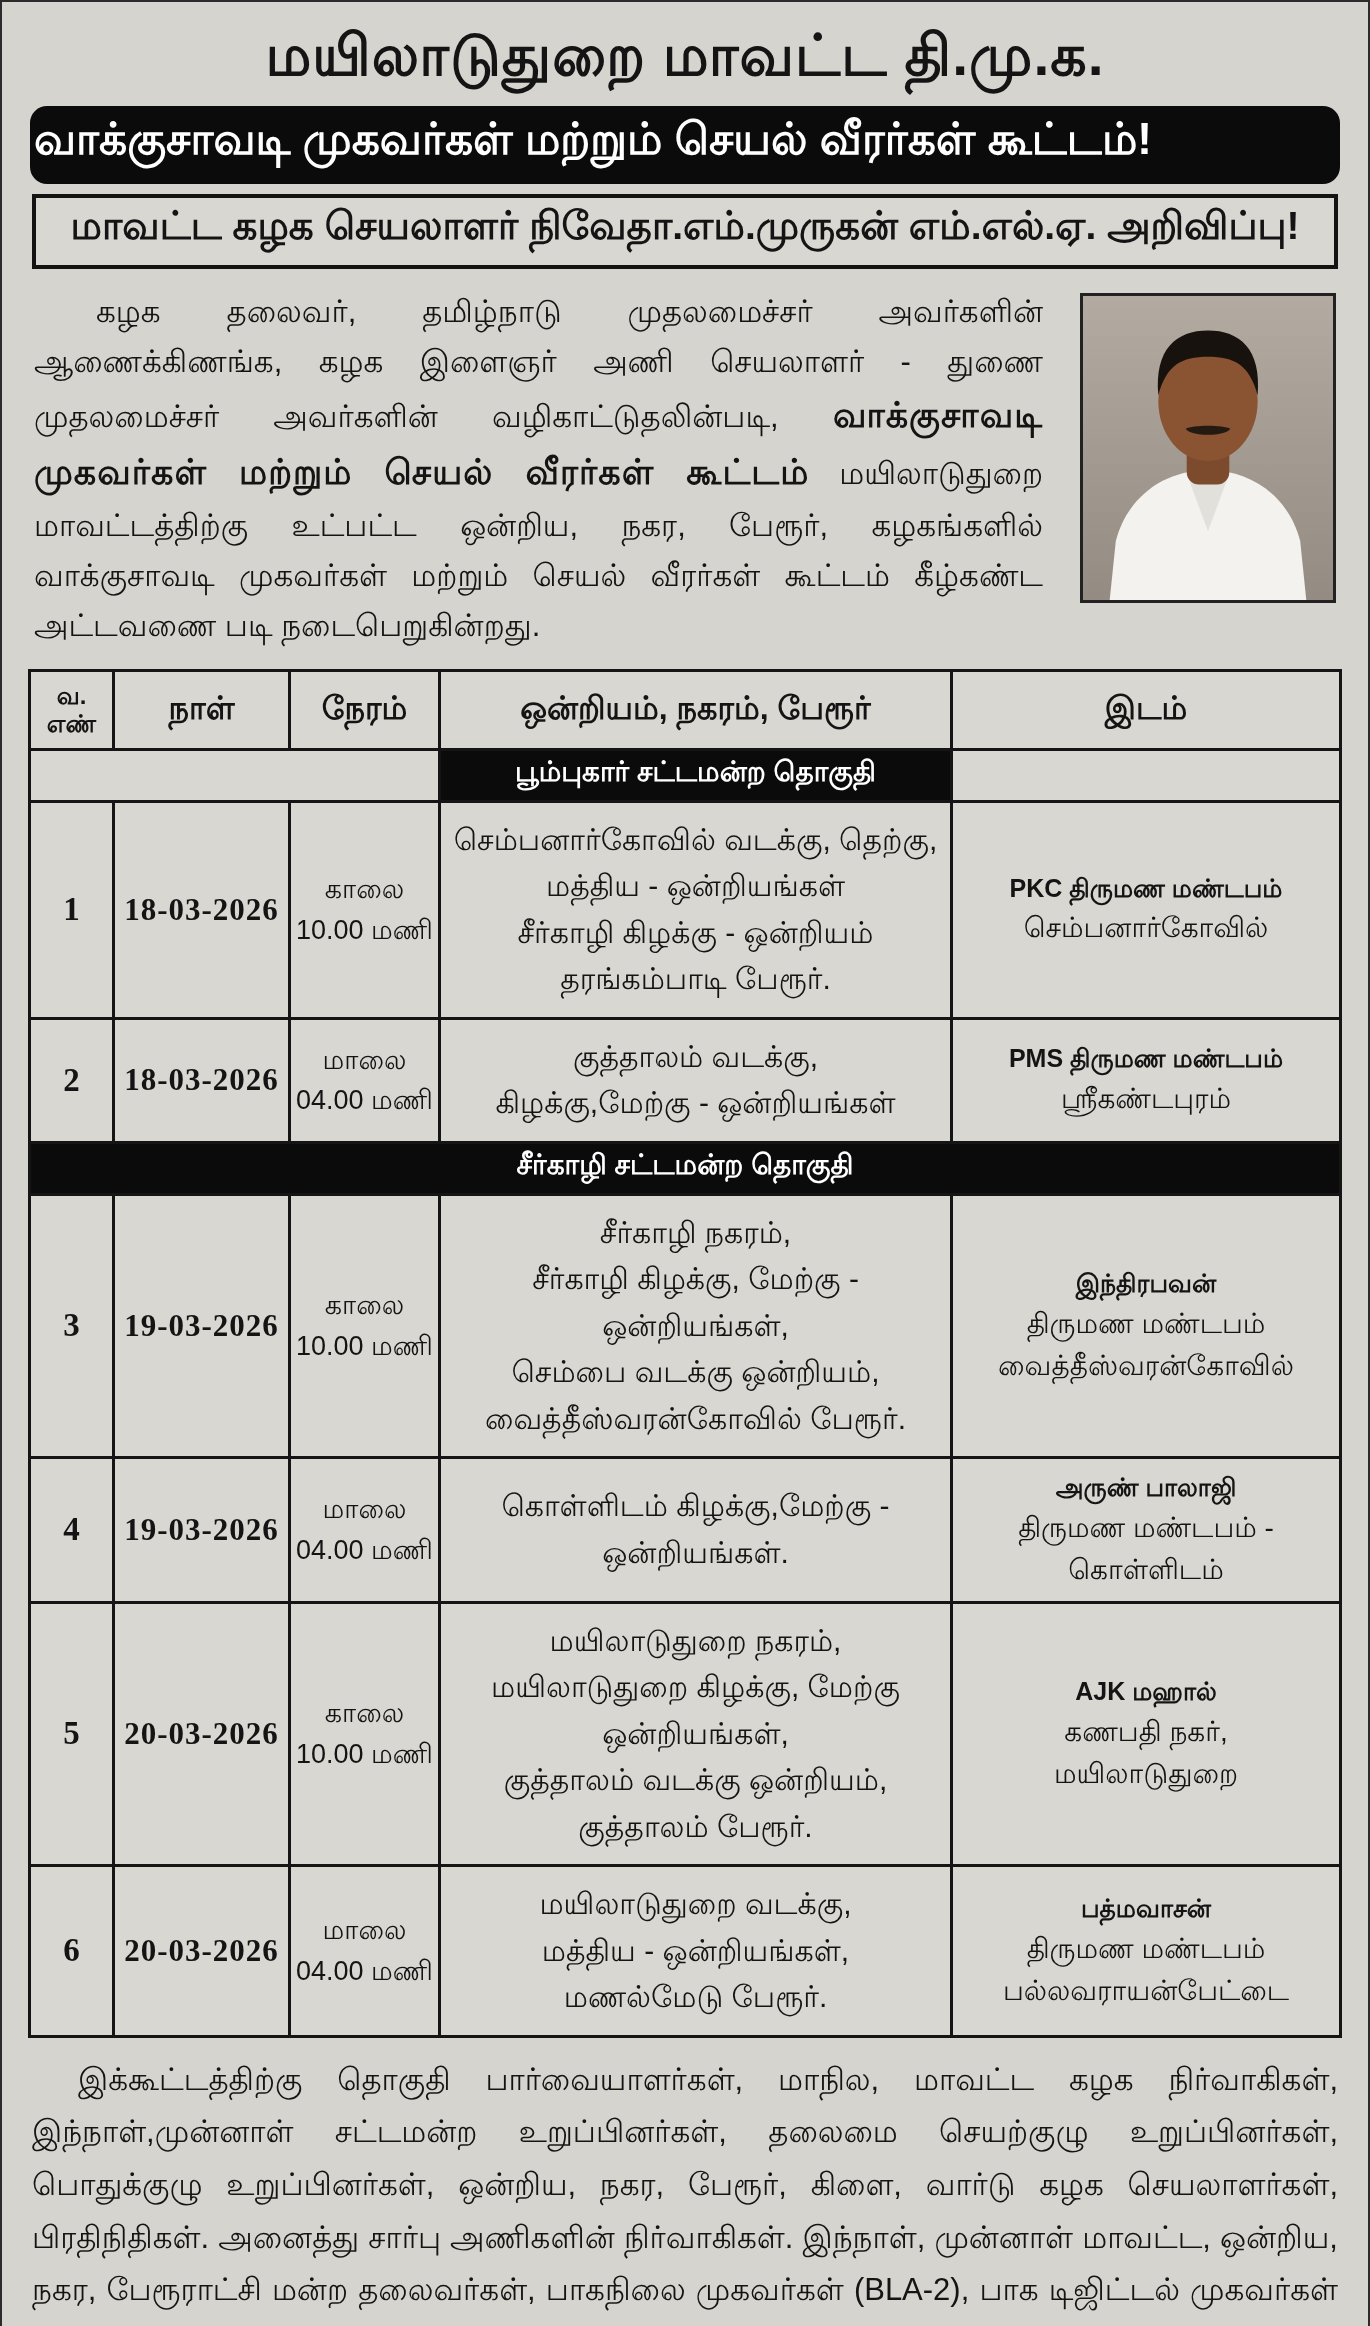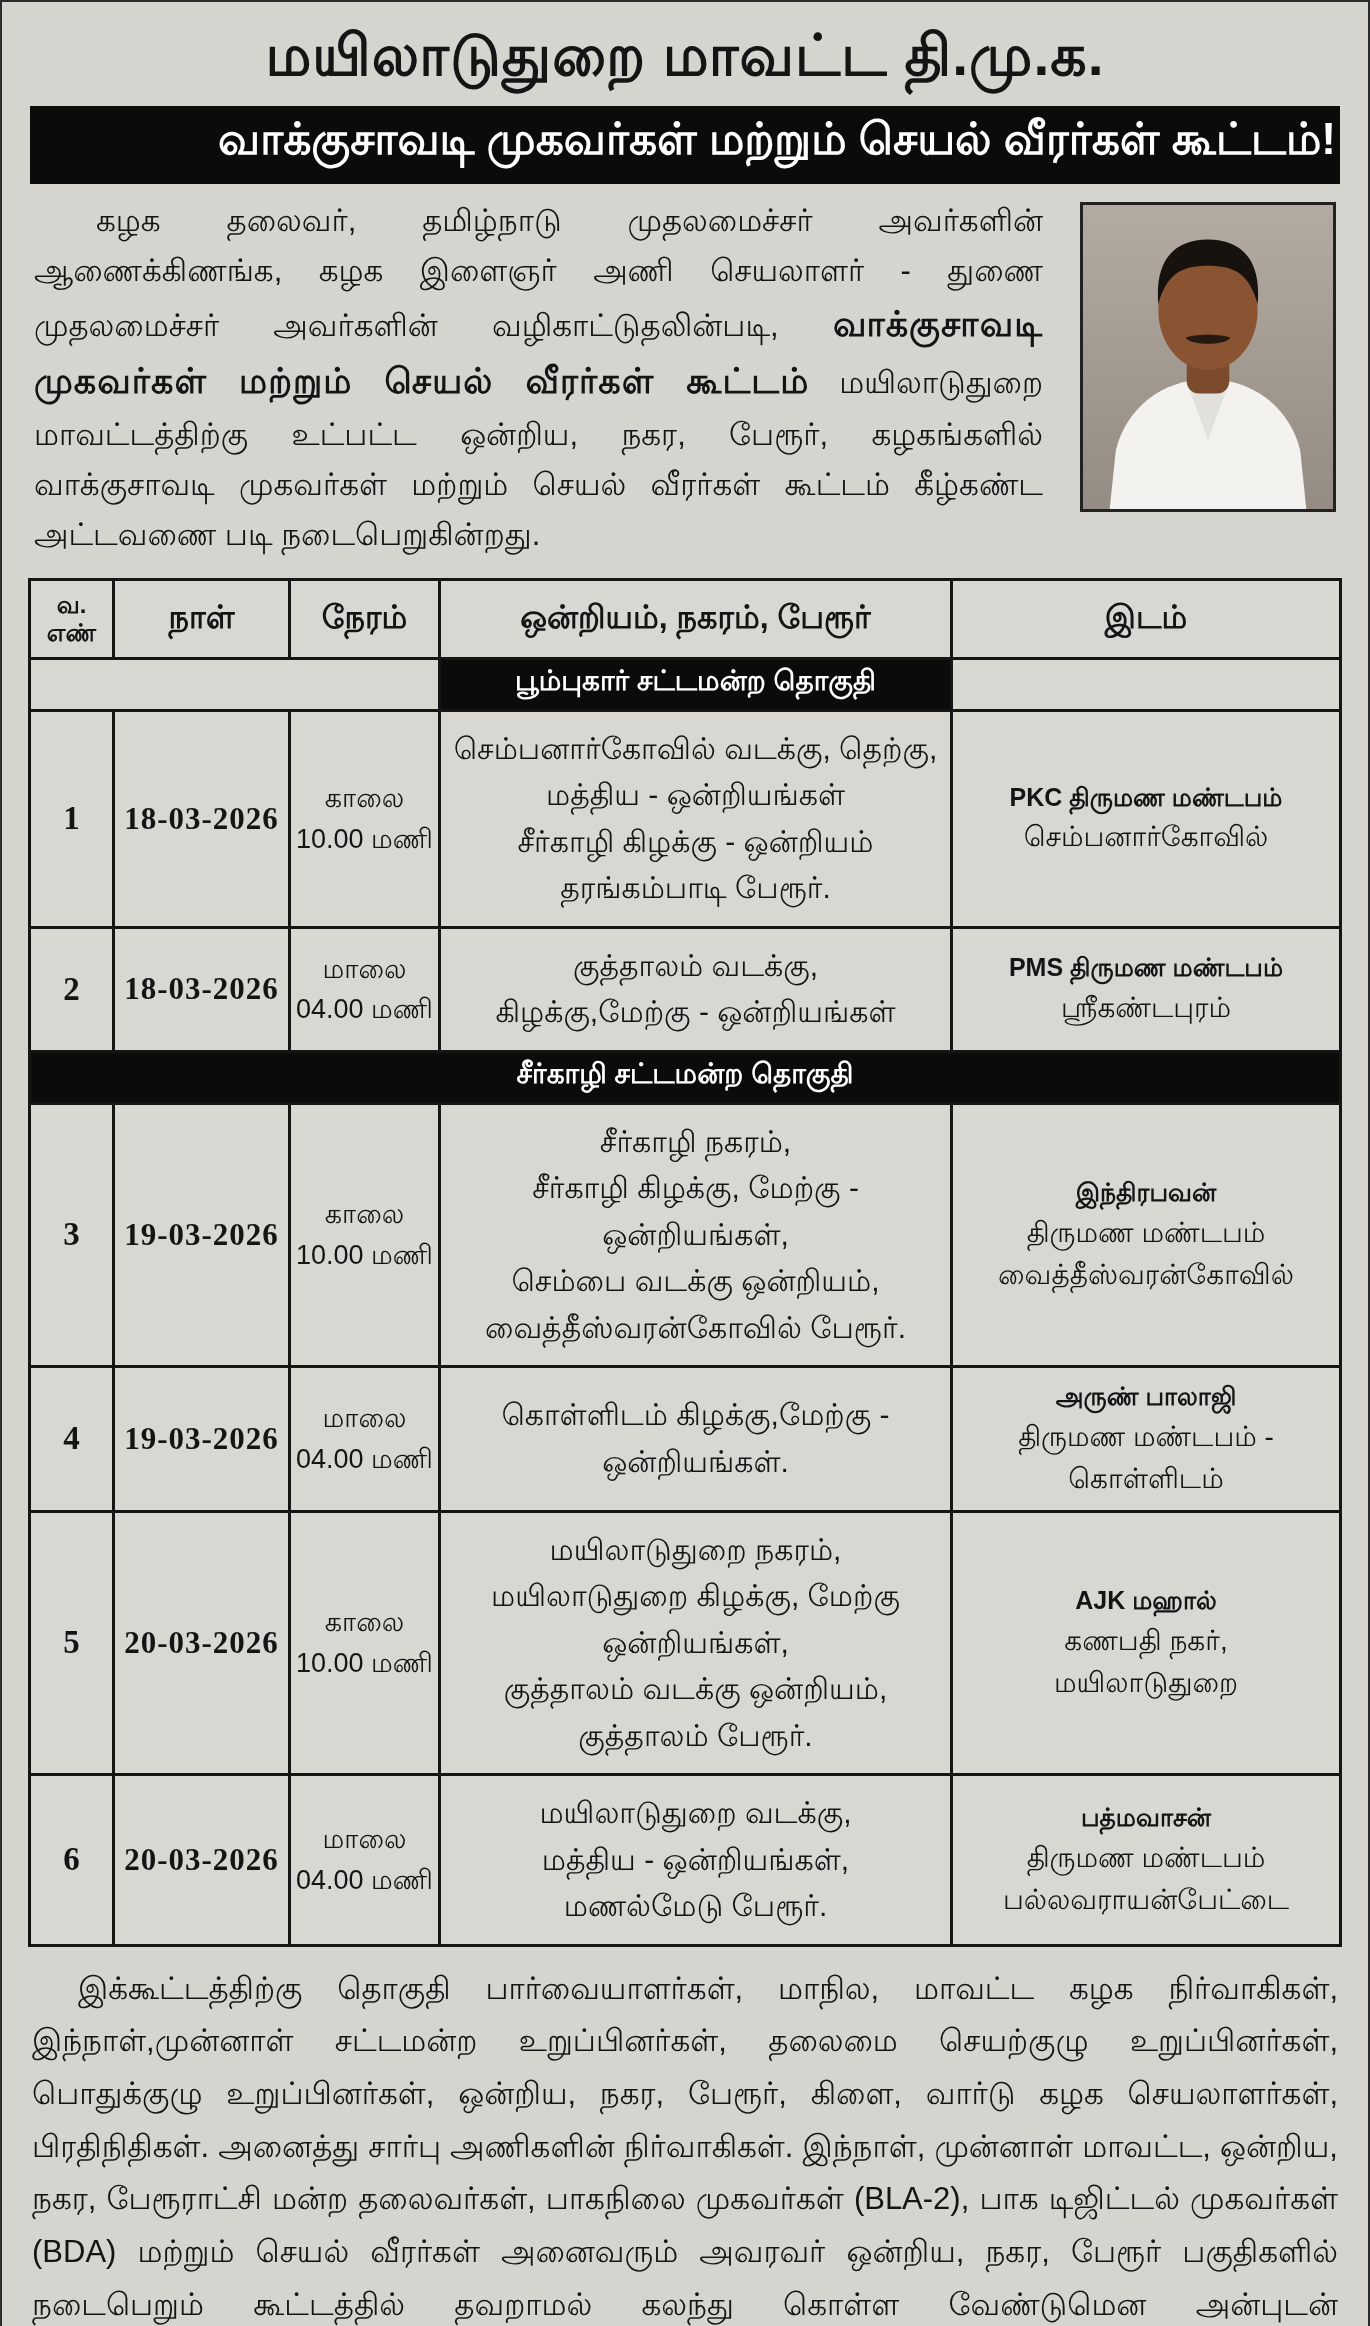--- a/index.html
+++ b/index.html
@@ -9,22 +9,22 @@
     width: 1370px; min-height: 2326px; margin: 0 auto;
     background: #d6d4cf; border: 2px solid #2b2b2b;
     padding: 14px 26px 26px;
   }
   .title {
     text-align: center; font-weight: 800; font-size: 57px;
     letter-spacing: 1px; padding: 6px 0 10px;
   }
   .banner {
     background: var(--bar-bg, #0b0b0b); color: var(--bar-text, #ffffff);
-    text-align: right; font-weight: 800; font-size: 44px;
-    padding: 8px 4px 14px; margin: 0 2px;
+    text-align: left; font-weight: 800; font-size: 44px;
+    padding: 8px 4px 14px; margin: 0 2px; border-radius: 17px;
   }
   .announce-box {
     border: 4px solid #131313; margin: 10px 4px 6px;
     text-align: center; font-weight: 800; font-size: 39px;
     padding: 6px 6px 12px; background: #d9d7d2;
   }
   .intro { display: flex; gap: 37px; padding: 12px 6px 8px; }
   .intro-text { flex: 1; font-size: 31px; line-height: 1.62; text-align: justify; text-indent: 62px; }
   .intro-bold { font-weight: 800; font-size: 35px; letter-spacing: 1px; }
   .photo {
@@ -55,20 +55,21 @@
 </style>
 </head>
 <body>
 
 <div class="page">
 
   <h1 class="title">மயிலாடுதுறை மாவட்ட தி.மு.க.</h1>
 
   <div class="banner">வாக்குசாவடி முகவர்கள் மற்றும் செயல் வீரர்கள் கூட்டம்!</div>
 
+  <div class="announce-box">மாவட்ட கழக செயலாளர் நிவேதா.எம்.முருகன் எம்.எல்.ஏ. அறிவிப்பு!</div>
 
   <div class="intro">
     <p class="intro-text"><span>கழக தலைவர், தமிழ்நாடு முதலமைச்சர் அவர்களின் ஆணைக்கிணங்க, கழக இளைஞர் அணி செயலாளர் - துணை முதலமைச்சர் அவர்களின் வழிகாட்டுதலின்படி, </span><span class="intro-bold">வாக்குசாவடி முகவர்கள் மற்றும் செயல் வீரர்கள் கூட்டம்</span><span> மயிலாடுதுறை மாவட்டத்திற்கு உட்பட்ட ஒன்றிய, நகர, பேரூர், கழகங்களில் வாக்குசாவடி முகவர்கள் மற்றும் செயல் வீரர்கள் கூட்டம் கீழ்கண்ட அட்டவணை படி நடைபெறுகின்றது.</span></p>
     <div class="photo">
       <svg viewBox="0 0 250 300" preserveAspectRatio="xMidYMid slice">
         <defs>
           <linearGradient id="bg" x1="0" y1="0" x2="0" y2="1">
             <stop offset="0" stop-color="#b3aba2"></stop>
             <stop offset="1" stop-color="#948c83"></stop>
           </linearGradient>

